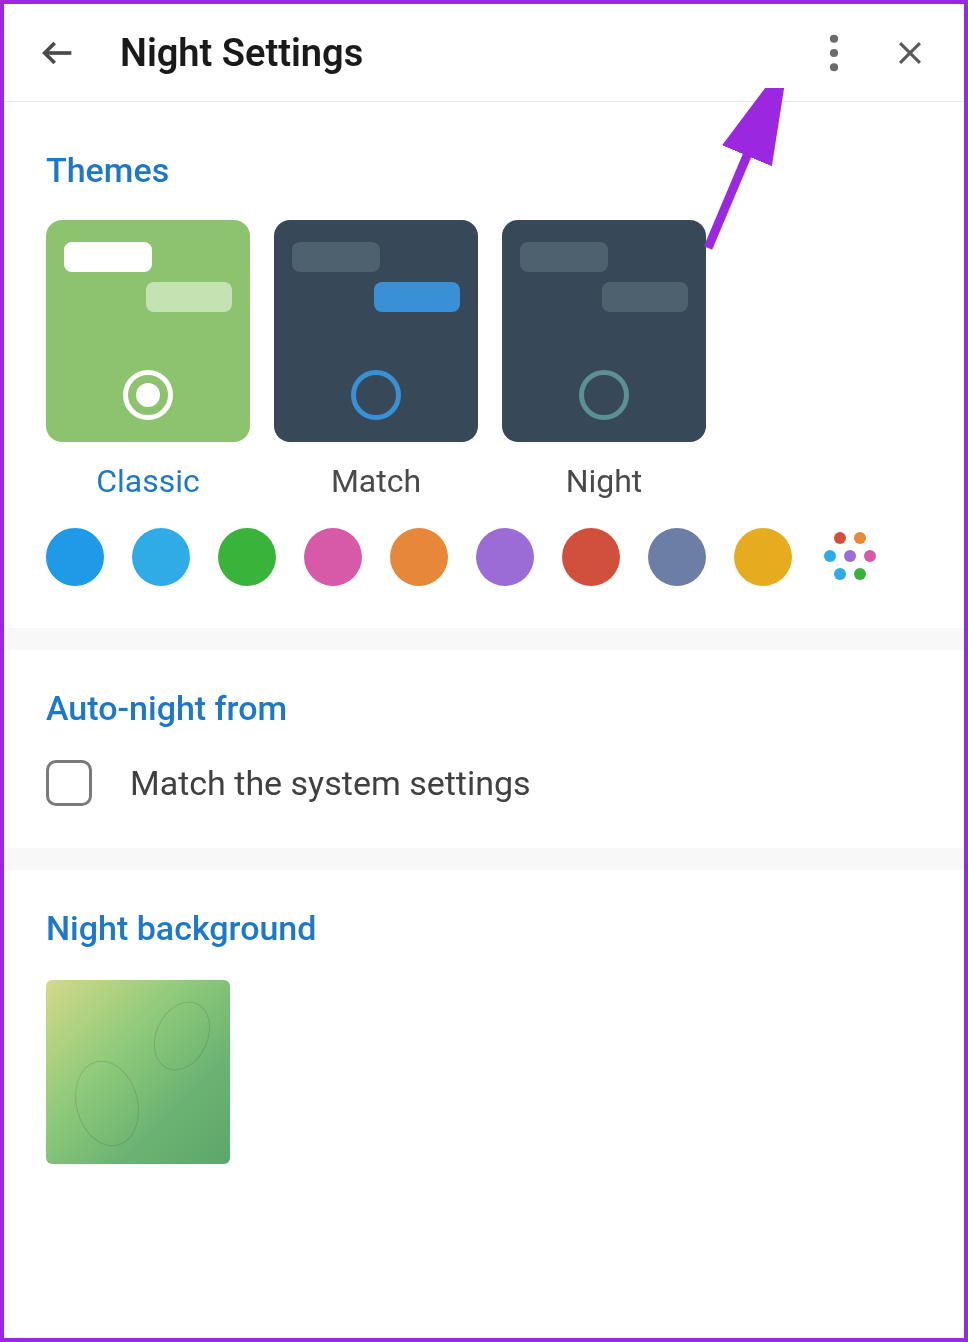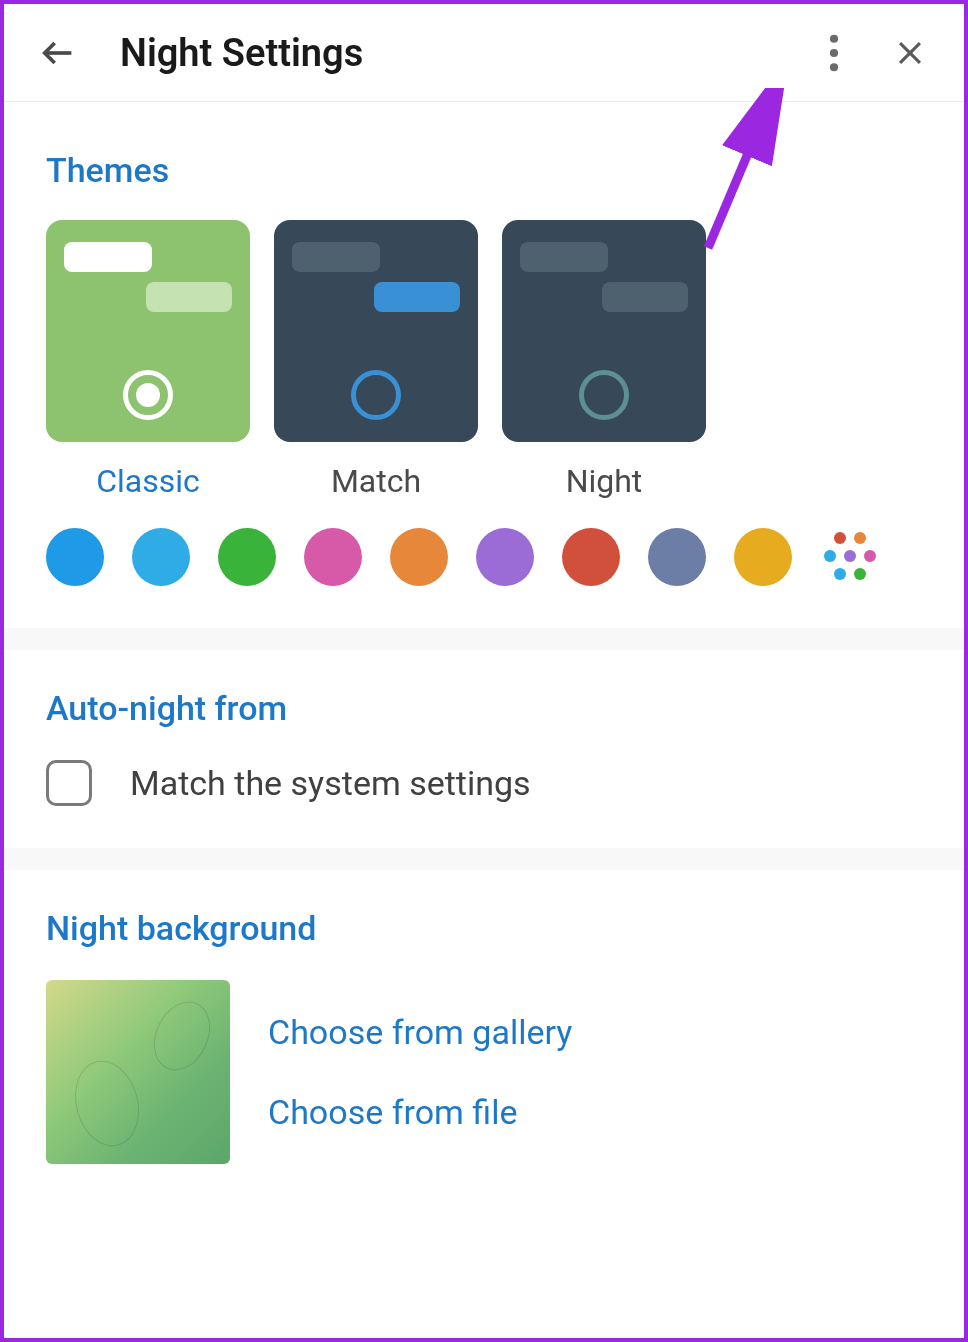--- a/index.html
+++ b/index.html
@@ -288,24 +288,20 @@
     <div class="checkbox-row">
       <div class="checkbox"></div>
       <div class="checkbox-label">Match the system settings</div>
     </div>
   </div>
 
   <div class="section">
     <div class="section-title">Night background</div>
     <div class="bg-row">
       <div class="bg-thumb"></div>
-      <div class="bg-links">
-        <div class="bg-link">Choose from gallery</div>
-        <div class="bg-link">Choose from file</div>
-      </div>
     </div>
   </div>
 
 </div>
 
 <svg class="arrow-annotation" width="120" height="170" viewBox="0 0 120 170">
   <defs>
     <marker id="ah" markerWidth="12" markerHeight="12" refX="6" refY="3" orient="auto">
       <polygon points="0 0, 12 3, 0 6" fill="#9c27e0"></polygon>
     </marker>

